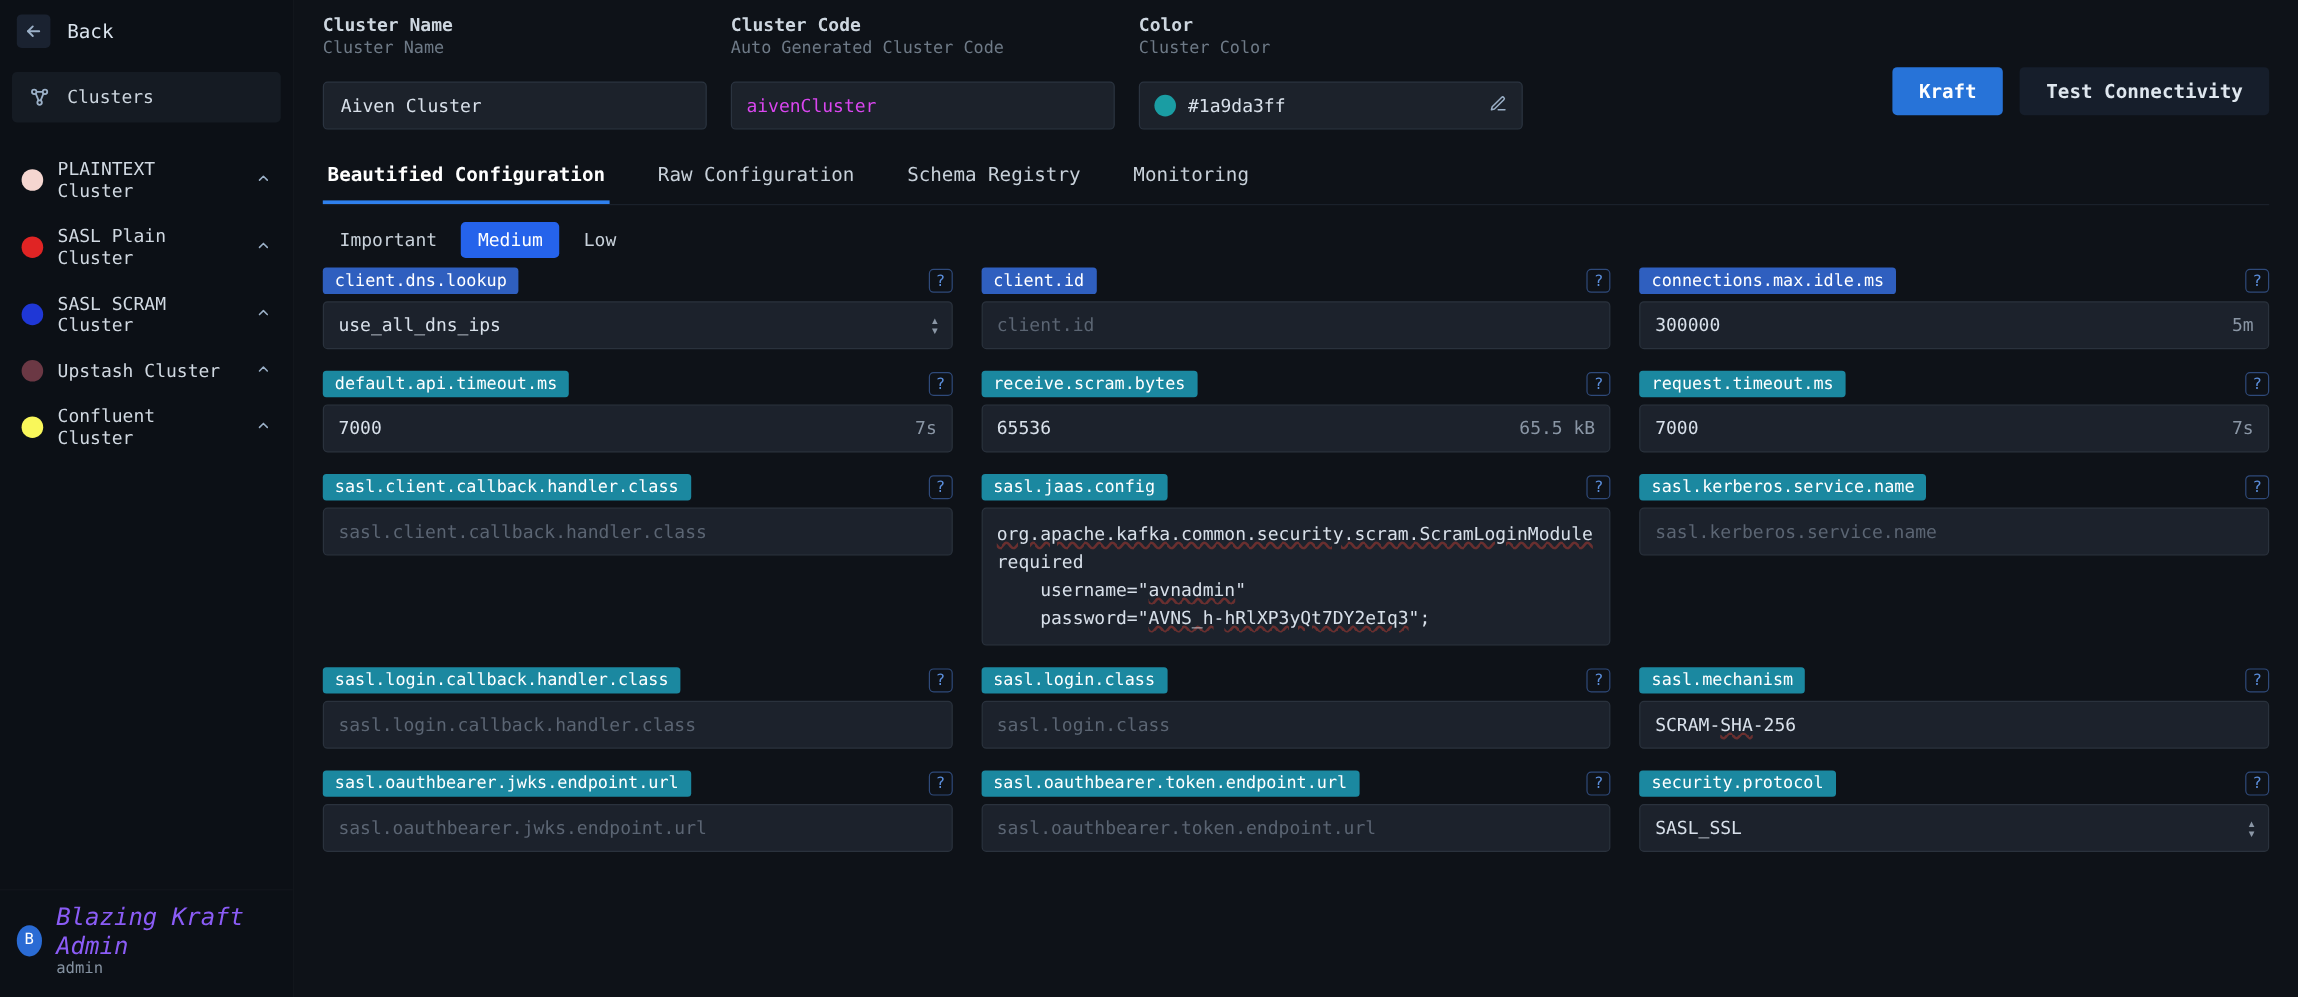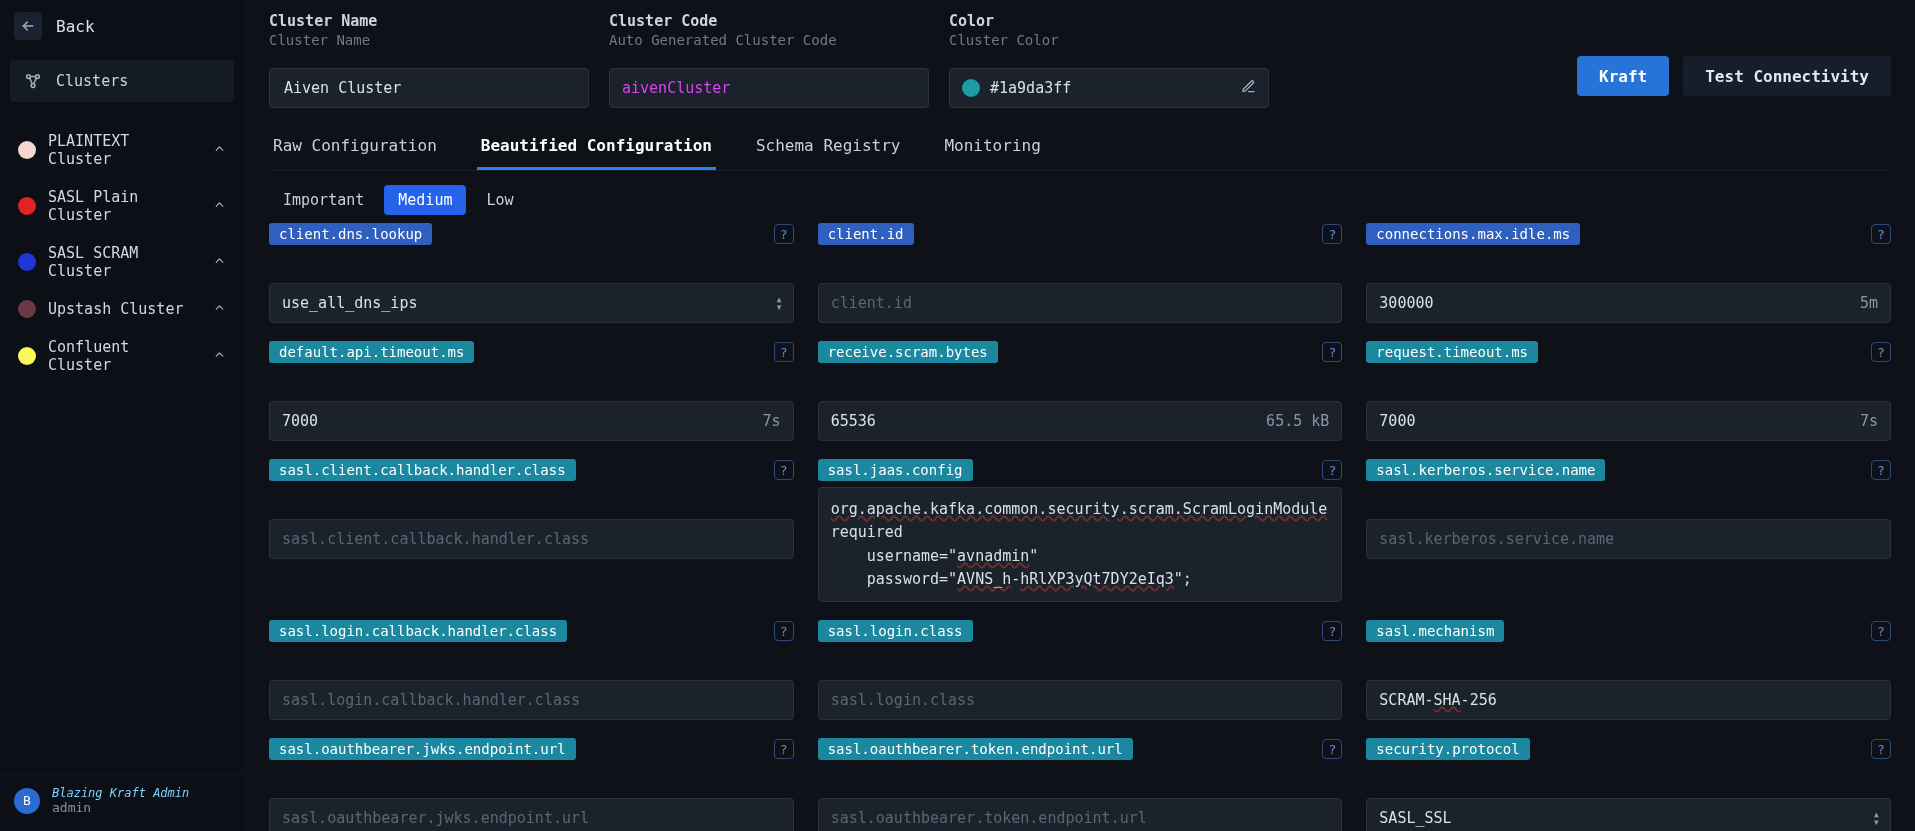--- a/index.html
+++ b/index.html
@@ -44,21 +44,21 @@
   .sb-items { margin-top:10px; display:flex; flex-direction:column; gap:4px; padding:0 10px; }
   .sb-item { display:flex; align-items:center; gap:12px; padding:8px 8px; border-radius:4px; cursor:pointer; }
   .dot { width:18px; height:18px; border-radius:50%; flex-shrink:0; }
   .sb-item .label { flex:1; color:#d1d9e2; }
   .chev { color:#9bb0c7; }
 
   .sb-spacer { flex:1; }
 
   .sb-footer { display:flex; align-items:center; gap:12px; padding:10px 14px 16px 14px; border-top:1px solid #12161c; }
   .avatar { width:26px; height:26px; border-radius:50%; background:#2a6bd4; color:#fff; display:flex; align-items:center; justify-content:center; font-size:13px; }
-  .sb-user-name { color:#7dd3fc; font-style:italic; font-size:12px; }
+  .sb-user-name { color:#8b5cf6; font-style:italic; font-size:20px; }
   .sb-user-role { color:#8491a0; font-size:13px; }
 
   
   .main { flex:1; padding:12px 24px 0 24px; overflow:auto; }
 
   .top-row { display:grid; grid-template-columns: 320px 320px 320px 1fr; gap:20px; align-items:start; }
   .top-block .lbl { color:#cdd6df; font-weight:600; font-size:15px; }
   .top-block .sub { color:#6e7a87; font-size:14px; margin-top:2px; }
   .field { background:var(--field); border:1px solid #2b3440; border-radius:4px; height:40px; display:flex; align-items:center; padding:0 12px; margin-top:20px; color:#d8e0ea; }
   .field .ph { color:#d946ef; }
@@ -84,21 +84,21 @@
 
   
   .cfg-grid { display:grid; grid-template-columns: repeat(3, 1fr); gap:18px 24px; margin-top:8px; padding-bottom:18px; }
   .cfg { display:flex; flex-direction:column; gap:6px; }
   .cfg .hdr { display:flex; align-items:center; justify-content:space-between; }
   .chip { display:inline-block; padding:3px 10px; border-radius:3px; color:#fff; font-size:14px; white-space:nowrap; }
   .chip.blue { background:#2f5fbf; }
   .chip.teal { background:#1b88a0; }
   .help { width:20px; height:20px; border:1px solid #2f4a7a; color:#5b8edb; border-radius:4px; display:flex; align-items:center; justify-content:center; font-size:13px; cursor:pointer; }
 
-  .cfg-field { background:#1c222c; border:1px solid #2a323d; border-radius:4px; min-height:40px; display:flex; align-items:center; padding:0 12px; color:#d8e0ea; line-height:1.5; position:relative;margin-top:32px; }
+  .cfg-field { background:#1c222c; border:1px solid #2a323d; border-radius:4px; min-height:40px; display:flex; align-items:center; padding:0 12px; color:#d8e0ea; line-height:1.5; position:relative; }
   .cfg-field .val { flex:1; }
   .cfg-field .suffix { color:#8a96a5; padding-left:10px; white-space:nowrap; }
   .cfg-field .placeholder { color:#5b6573; }
   .updn { position:absolute; right:10px; top:50%; transform:translateY(-50%); color:#8b97a6; font-size:12px; line-height:8px; display:flex; flex-direction:column; pointer-events:none; }
 
   .textarea { background:#1c222c; border:1px solid #2a323d; border-radius:4px; padding:10px 12px; color:#d8e0ea; font-family:inherit; font-size:15px; line-height:1.55; min-height:40px; white-space:pre-wrap; word-break:break-word; }
 
   .under { text-decoration-line: underline; text-decoration-color:#6a2f2f; text-decoration-thickness:2px; text-decoration-style:wavy; }
 </style>
 </head>
@@ -223,22 +223,22 @@
         </div>
       </div>
 
       <div class="top-buttons">
         <div class="btn btn-primary">Kraft</div>
         <div class="btn btn-ghost">Test Connectivity</div>
       </div>
     </div>
 
     <div class="tabs" id="tabs">
+        <div class="tab active">Beautified Configuration</div>
         <div class="tab">Raw Configuration</div>
-        <div class="tab active">Beautified Configuration</div>
         <div class="tab">Schema Registry</div>
         <div class="tab">Monitoring</div>
       </div>
 
     <div class="subtabs" id="subtabs">
         <div class="subtab">Important</div>
         <div class="subtab active">Medium</div>
         <div class="subtab">Low</div>
       </div>
 

